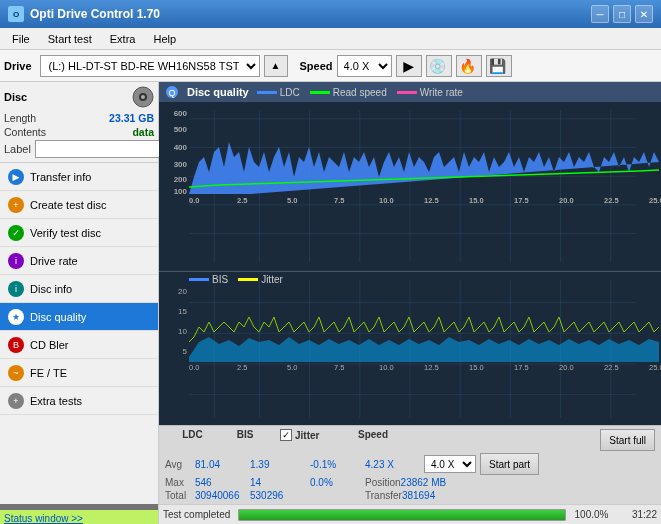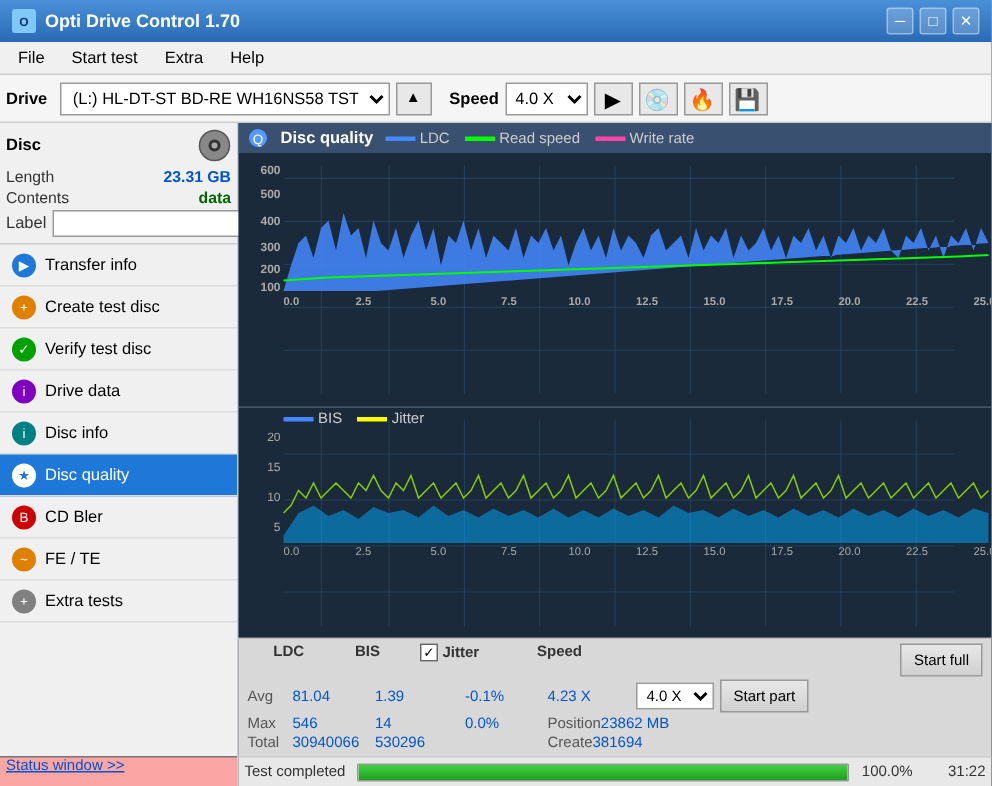--- a/index.html
+++ b/index.html
@@ -166,24 +166,24 @@
     .nav-item-icon.green { background: #00a000; color: white; }
     .nav-item-icon.purple { background: #8000c0; color: white; }
     .nav-item-icon.teal { background: #008080; color: white; }
     .nav-item-icon.red { background: #c00; color: white; }
     .nav-item-icon.gray { background: #808080; color: white; }
     .nav-item.active .nav-item-icon.blue { background: white; color: #1e78d8; }
 
     
     .status-bar {
       height: 20px;
-      background: #fca5a5;
-      border-top: 1px solid #737373;
-      display: flex;
-      align-items: flex-start;
+      background: #bef264;
+      border-top: 6px solid #737373;
+      display: flex;
+      align-items: flex-end;
       padding: 0 4px;
       font-size: 10px;
     }
     .status-window-btn {
       font-size: 10px;
       cursor: pointer;
       color: #0055cc;
       text-decoration: underline;
     }
 
@@ -345,21 +345,21 @@
       <div class="nav-item">
         <div class="nav-item-icon orange">+</div>
         <span>Create test disc</span>
       </div>
       <div class="nav-item">
         <div class="nav-item-icon green">✓</div>
         <span>Verify test disc</span>
       </div>
       <div class="nav-item">
         <div class="nav-item-icon purple">i</div>
-        <span>Drive data</span>
+        <span>Drive rate</span>
       </div>
       <div class="nav-item">
         <div class="nav-item-icon teal">i</div>
         <span>Disc info</span>
       </div>
       <div class="nav-item active">
         <div class="nav-item-icon blue">★</div>
         <span>Disc quality</span>
       </div>
       <div class="nav-item">
@@ -574,21 +574,21 @@
         <span style="color:#0055cc; min-width:55px;">0.0%</span>
         <span style="color:#555; min-width:30px;">Position</span>
         <span style="color:#0055cc; min-width:60px;">23862 MB</span>
       </div>
 
       <div style="display:flex; align-items:center; gap:0; font-size:10px;">
         <span style="color:#555; min-width:30px;">Total</span>
         <span style="color:#0055cc; min-width:55px;">30940066</span>
         <span style="color:#0055cc; min-width:50px;">530296</span>
         <span style="min-width:65px;"></span>
-        <span style="color:#555; min-width:30px;">Create</span>
+        <span style="color:#555; min-width:30px;">Transfer</span>
         <span style="color:#0055cc;">381694</span>
       </div>
     </div>
 
     <div class="progress-section">
       <span class="status-text">Test completed</span>
       <div class="progress-bar-container">
         <div class="progress-bar-fill" style="width:100%;"></div>
       </div>
       <span class="progress-pct">100.0%</span>

